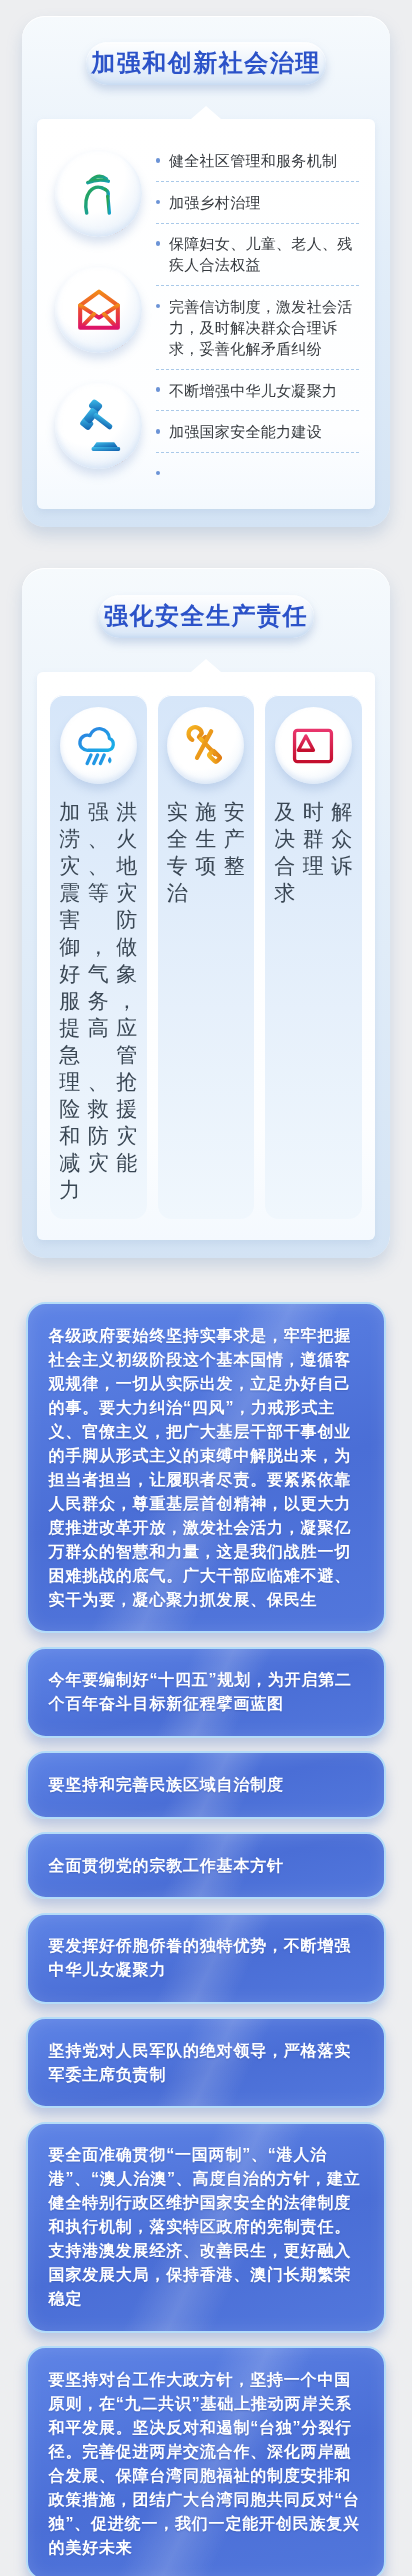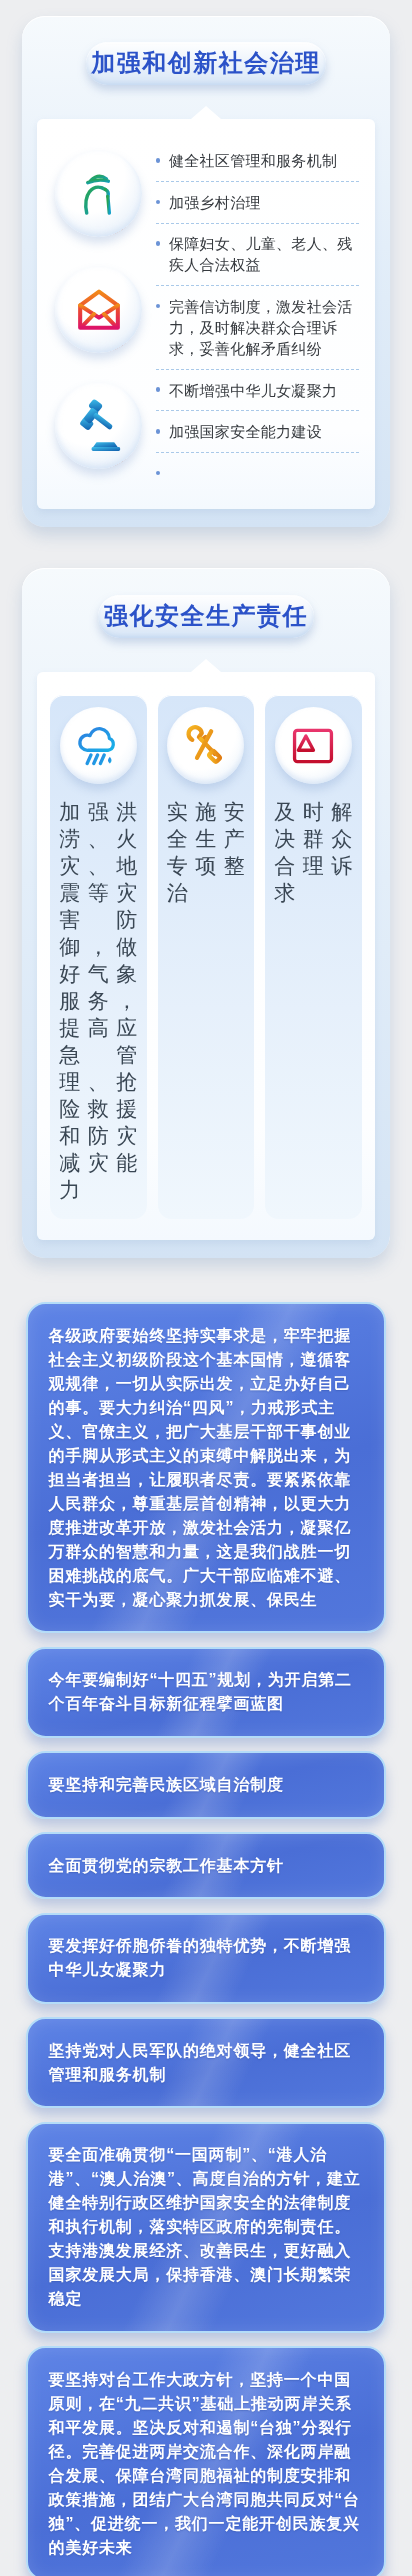--- a/index.html
+++ b/index.html
@@ -227,20 +227,20 @@
       </div>
     </div>
   </div>
 
   <div class="bcards">
     <div class="bcard">各级政府要始终坚持实事求是，牢牢把握社会主义初级阶段这个基本国情，遵循客观规律，一切从实际出发，立足办好自己的事。要大力纠治“四风”，力戒形式主义、官僚主义，把广大基层干部干事创业的手脚从形式主义的束缚中解脱出来，为担当者担当，让履职者尽责。要紧紧依靠人民群众，尊重基层首创精神，以更大力度推进改革开放，激发社会活力，凝聚亿万群众的智慧和力量，这是我们战胜一切困难挑战的底气。广大干部应临难不避、实干为要，凝心聚力抓发展、保民生</div>
     <div class="bcard">今年要编制好“十四五”规划，为开启第二个百年奋斗目标新征程擘画蓝图</div>
     <div class="bcard">要坚持和完善民族区域自治制度</div>
     <div class="bcard">全面贯彻党的宗教工作基本方针</div>
     <div class="bcard">要发挥好侨胞侨眷的独特优势，不断增强中华儿女凝聚力</div>
-    <div class="bcard">坚持党对人民军队的绝对领导，健全社区管理和服务机制</div>
+    <div class="bcard">坚持党对人民军队的绝对领导，严格落实军委主席负责制</div>
     <div class="bcard">要全面准确贯彻“一国两制”、“港人治港”、“澳人治澳”、高度自治的方针，建立健全特别行政区维护国家安全的法律制度和执行机制，落实特区政府的宪制责任。支持港澳发展经济、改善民生，更好融入国家发展大局，保持香港、澳门长期繁荣稳定</div>
     <div class="bcard">要坚持对台工作大政方针，坚持一个中国原则，在“九二共识”基础上推动两岸关系和平发展。坚决反对和遏制“台独”分裂行径。完善促进两岸交流合作、深化两岸融合发展、保障台湾同胞福祉的制度安排和政策措施，团结广大台湾同胞共同反对“台独”、促进统一，我们一定能开创民族复兴的美好未来</div>
 
   </div>
 
 </div>
 
 
 </body></html>

